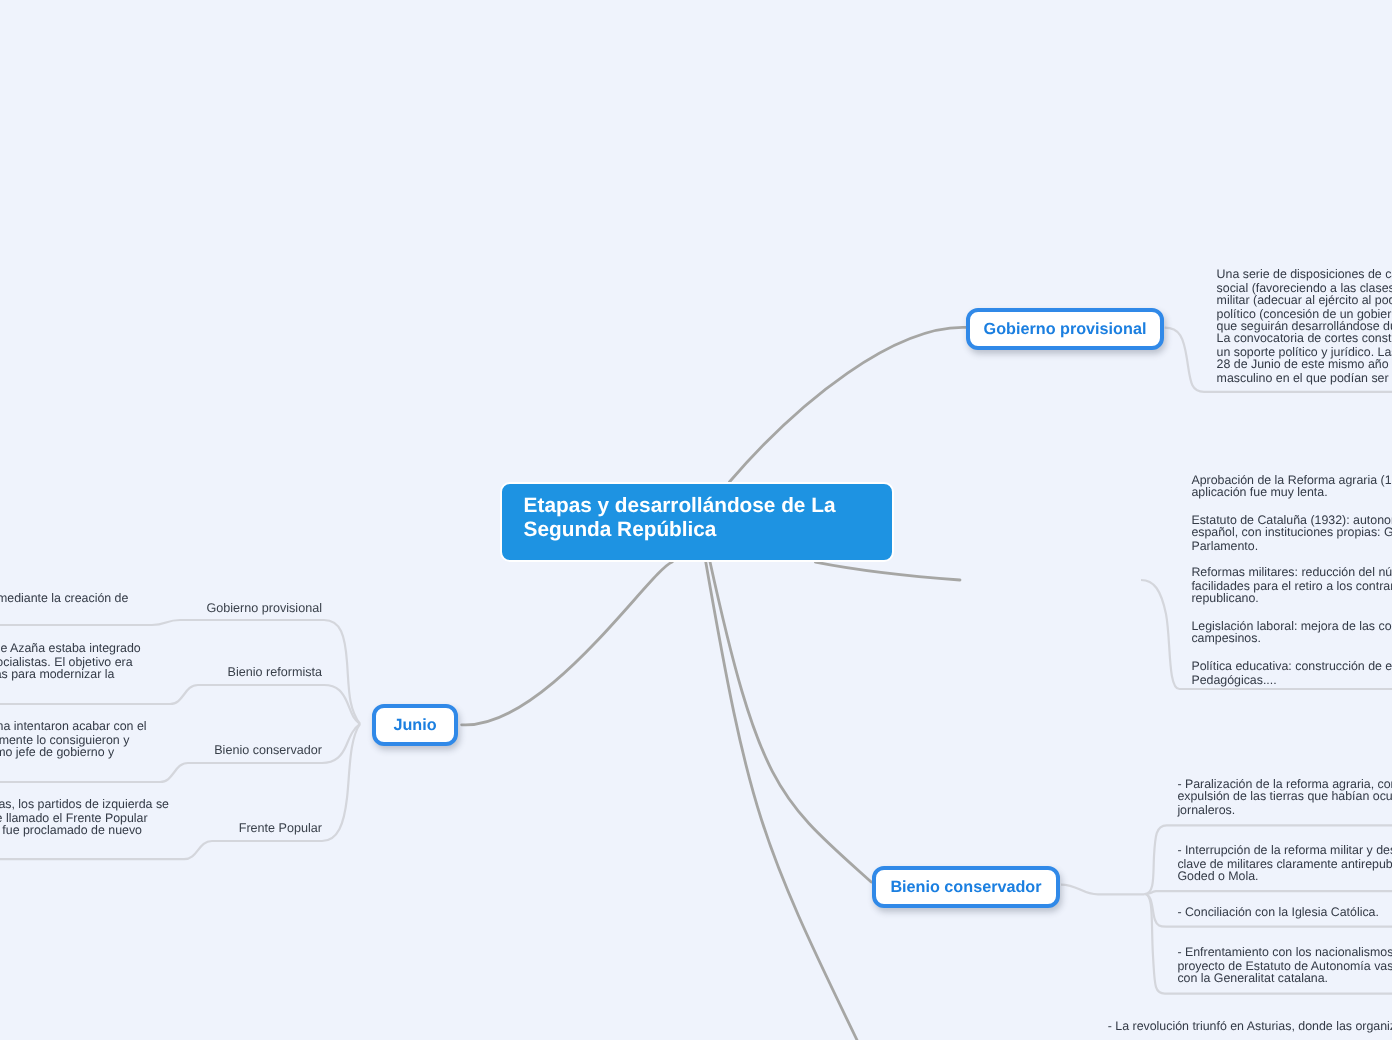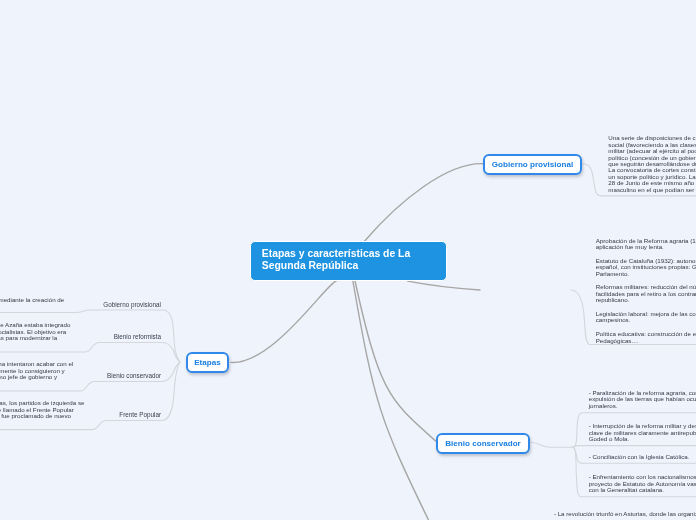--- a/index.html
+++ b/index.html
@@ -54,34 +54,34 @@
       <path d="M 570.5 290 C 577 290 580.5 295 583 307 C 585.5 320 583.8 344.5 589.7 344.5 L 698 344.5"></path>
       <path d="M 530.5 442.3 C 539 442.3 541 447.2 549 447.2 L 572.3 447.2"></path>
       <path d="M 572.3 447 C 577.5 447 576.5 437 577 428 C 577.6 418 578 412.7 583.3 412.7 L 698 412.7"></path>
       <path d="M 572.3 447 C 576 447 575 446 578 445.6 L 698 445.6"></path>
       <path d="M 572.3 447 C 576.5 447 576 456 577.5 460 C 578.6 463 580 463.3 583 463.3 L 698 463.3"></path>
       <path d="M 572.3 447 C 577 447 575.5 462 576.5 478 C 577.4 492 577 496.8 582.4 496.8 L 698 496.8"></path>
     </g>
   </svg>
 
   <div class="root-node" style="left:249.8px;top:240.9px;width:197.4px;height:40.3px;">
-    <span>Etapas y características de La Segunda República</span>
+    <span>Etapas y desarrollándose de La Segunda República</span>
   </div>
 
   <div class="l1-node" style="left:483px;top:154px;width:99px;height:21px;">
     <span>Gobierno provisional</span>
   </div>
 
 
   <div class="l1-node" style="left:436px;top:433px;width:94px;height:21px;">
     <span>Bienio conservador</span>
   </div>
 
   <div class="l1-node" style="left:186px;top:352px;width:43px;height:21px;">
-    <span>Etapas</span>
+    <span>Junio</span>
   </div>
 
   <div class="para" style="left:608.3px;top:135.2px;">
       <div class="blk" style="top: 0px;">
         <span class="ln">Una serie de disposiciones de carácter</span>
         <span class="ln">social (favoreciendo a las clases obreras),</span>
         <span class="ln">militar (adecuar al ejército al poder civil) y</span>
         <span class="ln">político (concesión de un gobierno autónomo)</span>
         <span class="ln">que seguirán desarrollándose durante la etapa.</span>
         <span class="ln">La convocatoria de cortes constituyentes dio</span>

